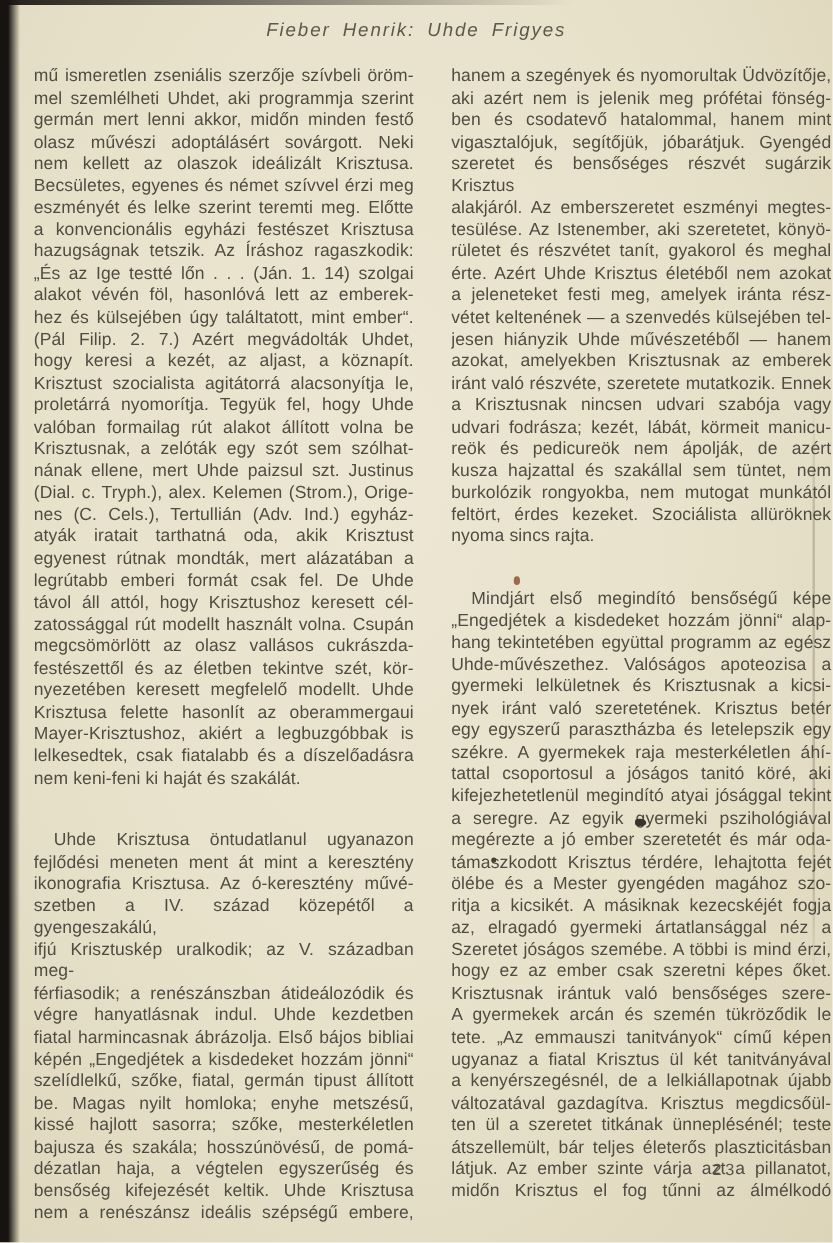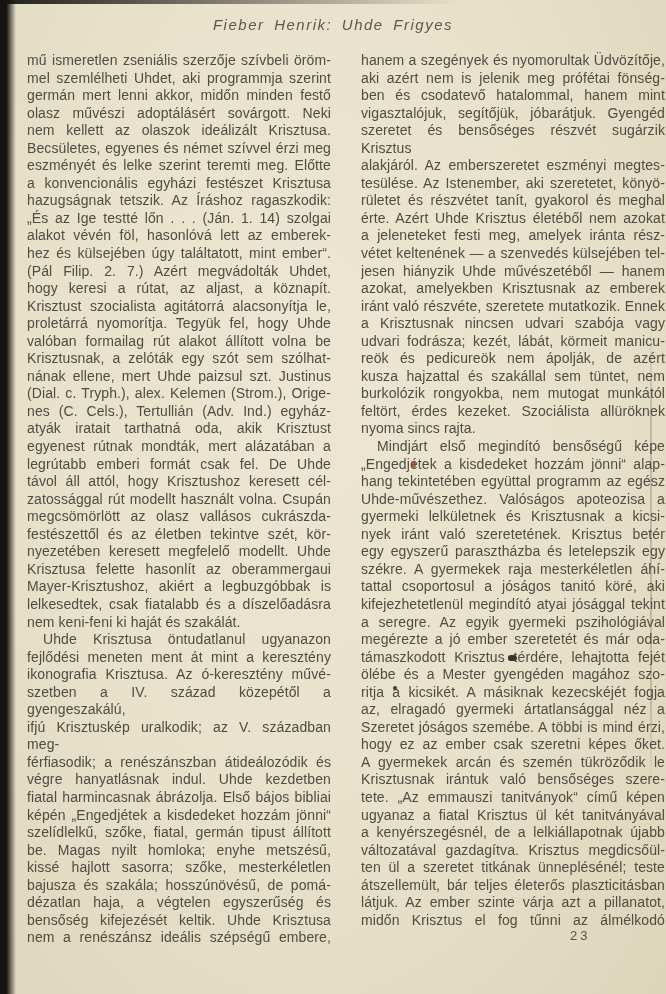--- a/index.html
+++ b/index.html
@@ -43,21 +43,21 @@
   .line {
     font-size: 14px;
     line-height: 17.55px;
     letter-spacing: 0.1px;
     text-align: justify;
     text-align-last: justify;
     white-space: normal;
     overflow: hidden;
   }
   .line.para-end { text-align-last: left; }
-  .para.indent .line:first-child { text-indent: 16px; }
+  .para.indent .line:first-child { text-indent: 16px; margin-top: 32px; }
   .page-number {
     position:absolute; left:570px; top:928px;
     font-size: 13px;
     letter-spacing: 3px;
     color: #57544a;
   }
   .speck { position:absolute; border-radius:50%; }
   .speck-1 { left:411px; top:461px; width:5px; height:7px; background:#8a4a28; opacity:.8; }
   .speck-2 { left:508px; top:655px; width:9px; height:6px; background:#3a352c; border-radius:40% 60% 55% 45%; }
   .speck-3 { left:393px; top:686px; width:4px; height:4px; background:#453f33; }
@@ -81,21 +81,21 @@
           <div class="line">olasz művészi adoptálásért sovárgott. Neki</div>
           <div class="line">nem kellett az olaszok ideálizált Krisztusa.</div>
           <div class="line">Becsületes, egyenes és német szívvel érzi meg</div>
           <div class="line">eszményét és lelke szerint teremti meg. Előtte</div>
           <div class="line">a konvencionális egyházi festészet Krisztusa</div>
           <div class="line">hazugságnak tetszik. Az Íráshoz ragaszkodik:</div>
           <div class="line">„És az Ige testté lőn . . . (Ján. 1. 14) szolgai</div>
           <div class="line">alakot vévén föl, hasonlóvá lett az emberek-</div>
           <div class="line">hez és külsejében úgy találtatott, mint ember“.</div>
           <div class="line">(Pál Filip. 2. 7.) Azért megvádolták Uhdet,</div>
-          <div class="line">hogy keresi a rútat, az aljast, a köznapít.</div>
+          <div class="line">hogy keresi a kezét, az aljast, a köznapít.</div>
           <div class="line">Krisztust szocialista agitátorrá alacsonyítja le,</div>
           <div class="line">proletárrá nyomorítja. Tegyük fel, hogy Uhde</div>
           <div class="line">valóban formailag rút alakot állított volna be</div>
           <div class="line">Krisztusnak, a zelóták egy szót sem szólhat-</div>
           <div class="line">nának ellene, mert Uhde paizsul szt. Justinus</div>
           <div class="line">(Dial. c. Tryph.), alex. Kelemen (Strom.), Orige-</div>
           <div class="line">nes (C. Cels.), Tertullián (Adv. Ind.) egyház-</div>
           <div class="line">atyák iratait tarthatná oda, akik Krisztust</div>
           <div class="line">egyenest rútnak mondták, mert alázatában a</div>
           <div class="line">legrútabb emberi formát csak fel. De Uhde</div>
@@ -164,22 +164,22 @@
           <div class="line">tattal csoportosul a jóságos tanitó köré, aki</div>
           <div class="line">kifejezhetetlenül megindító atyai jósággal tekint</div>
           <div class="line">a seregre. Az egyik gyermeki pszihológiával</div>
           <div class="line">megérezte a jó ember szeretetét és már oda-</div>
           <div class="line">támaszkodott Krisztus térdére, lehajtotta fejét</div>
           <div class="line">ölébe és a Mester gyengéden magához szo-</div>
           <div class="line">ritja a kicsikét. A másiknak kezecskéjét fogja</div>
           <div class="line">az, elragadó gyermeki ártatlansággal néz a</div>
           <div class="line">Szeretet jóságos szemébe. A többi is mind érzi,</div>
           <div class="line">hogy ez az ember csak szeretni képes őket.</div>
+          <div class="line">Krisztusnak irántuk való bensőséges szere-</div>
           <div class="line">A gyermekek arcán és szemén tükröződik le</div>
-          <div class="line">Krisztusnak irántuk való bensőséges szere-</div>
           <div class="line">tete. „Az emmauszi tanitványok“ című képen</div>
           <div class="line">ugyanaz a fiatal Krisztus ül két tanitványával</div>
           <div class="line">a kenyérszegésnél, de a lelkiállapotnak újabb</div>
           <div class="line">változatával gazdagítva. Krisztus megdicsőül-</div>
           <div class="line">ten ül a szeretet titkának ünneplésénél; teste</div>
           <div class="line">átszellemült, bár teljes életerős plaszticitásban</div>
           <div class="line">látjuk. Az ember szinte várja azt a pillanatot,</div>
           <div class="line">midőn Krisztus el fog tűnni az álmélkodó</div>
         </div>
       </div>

